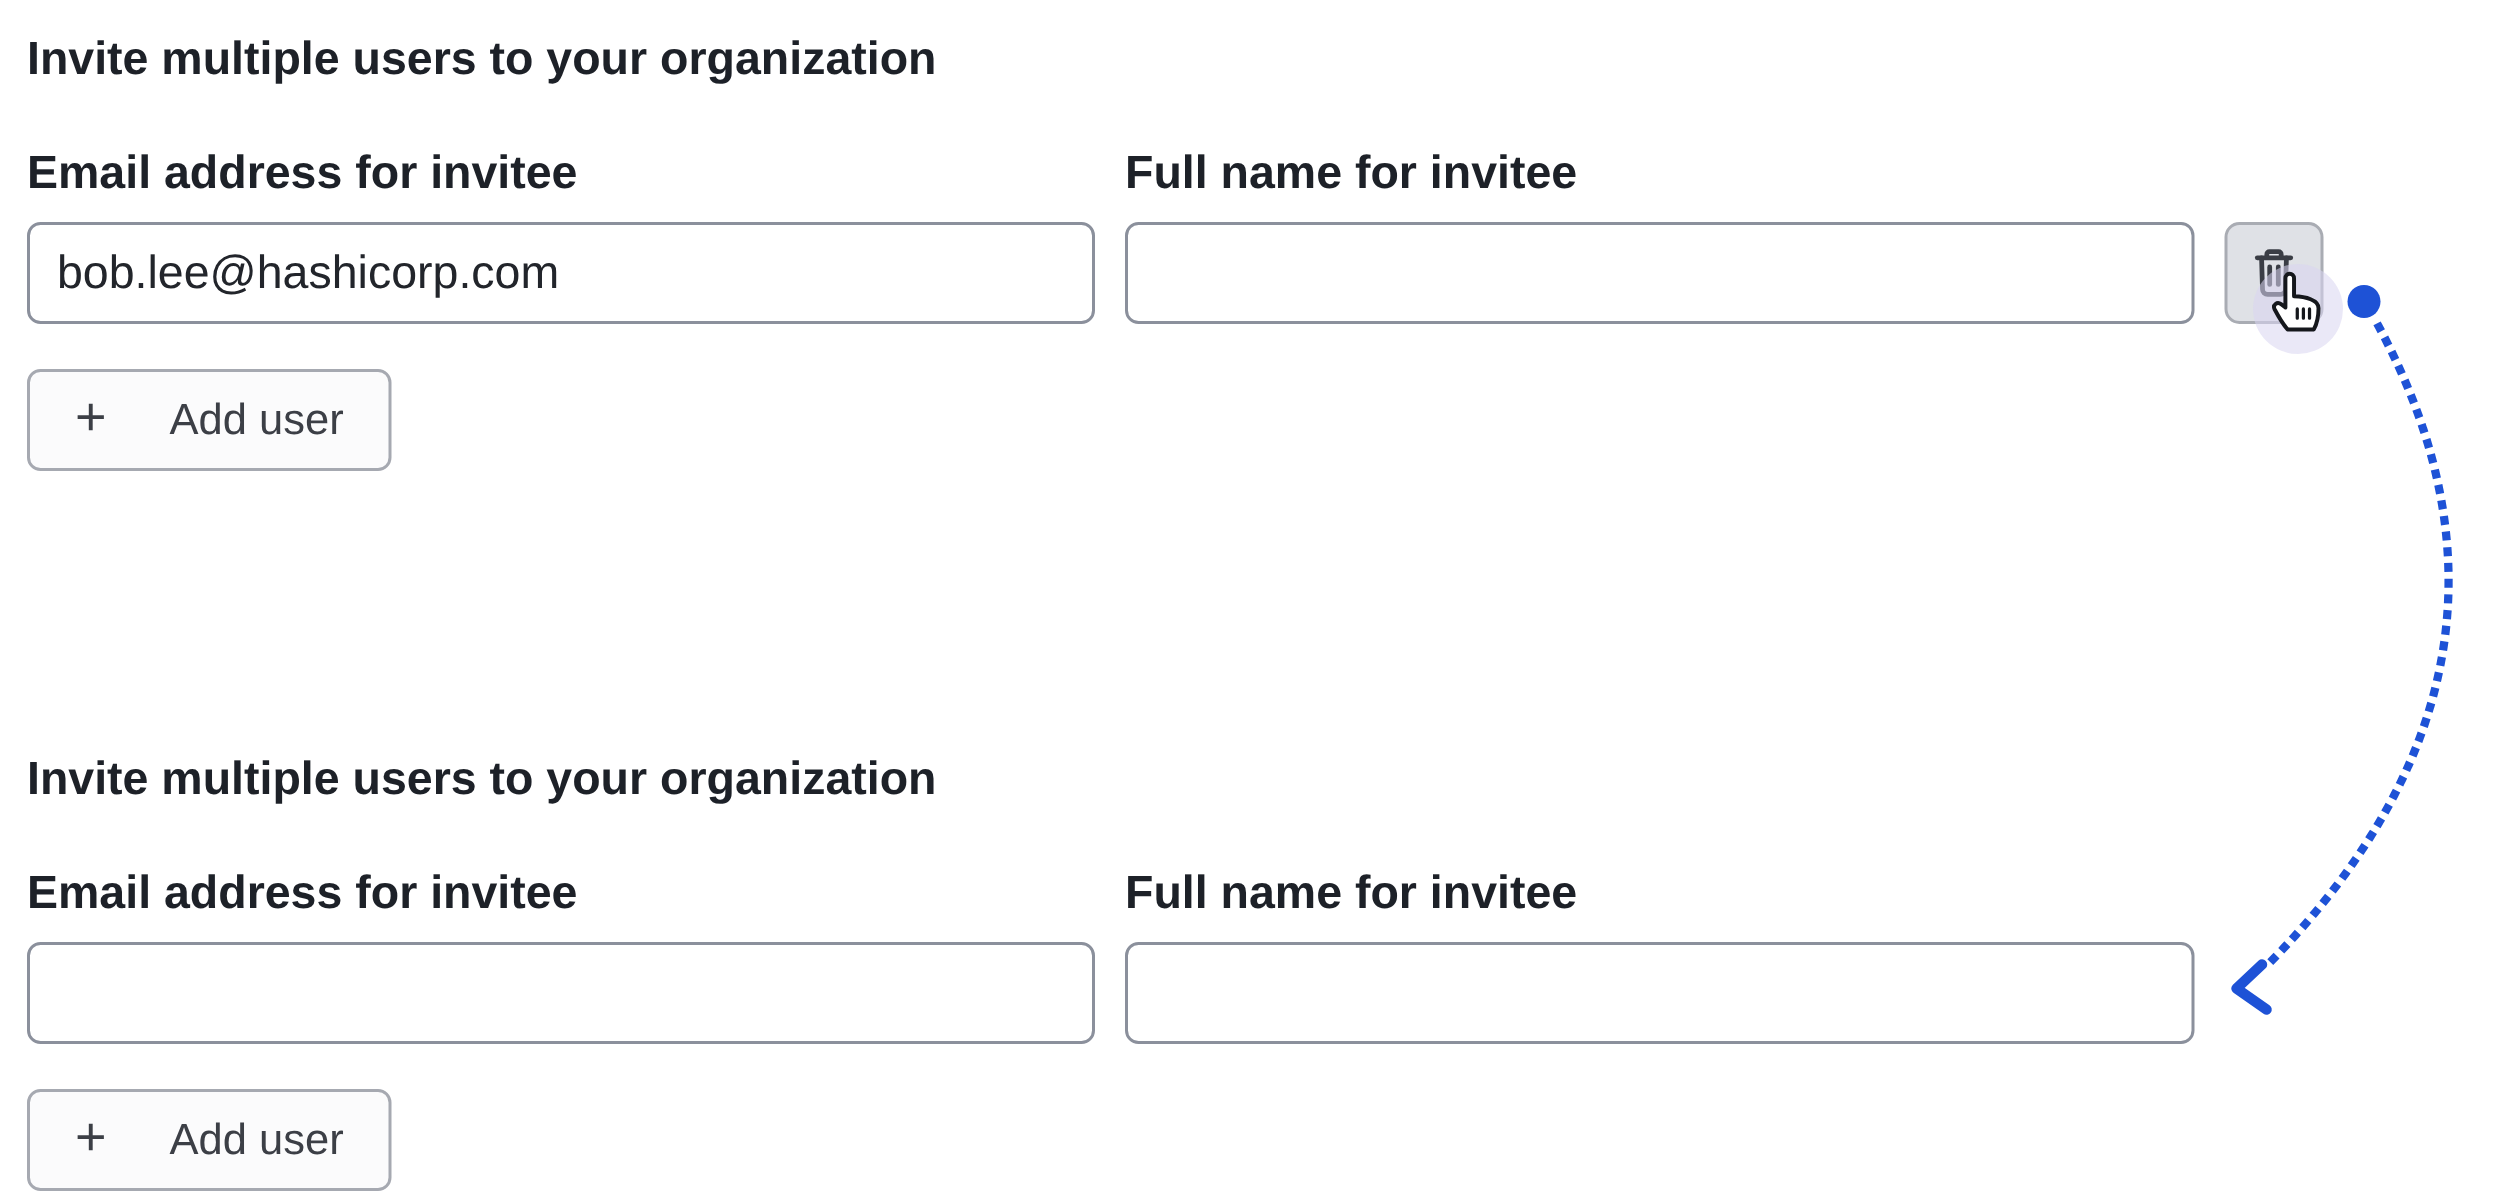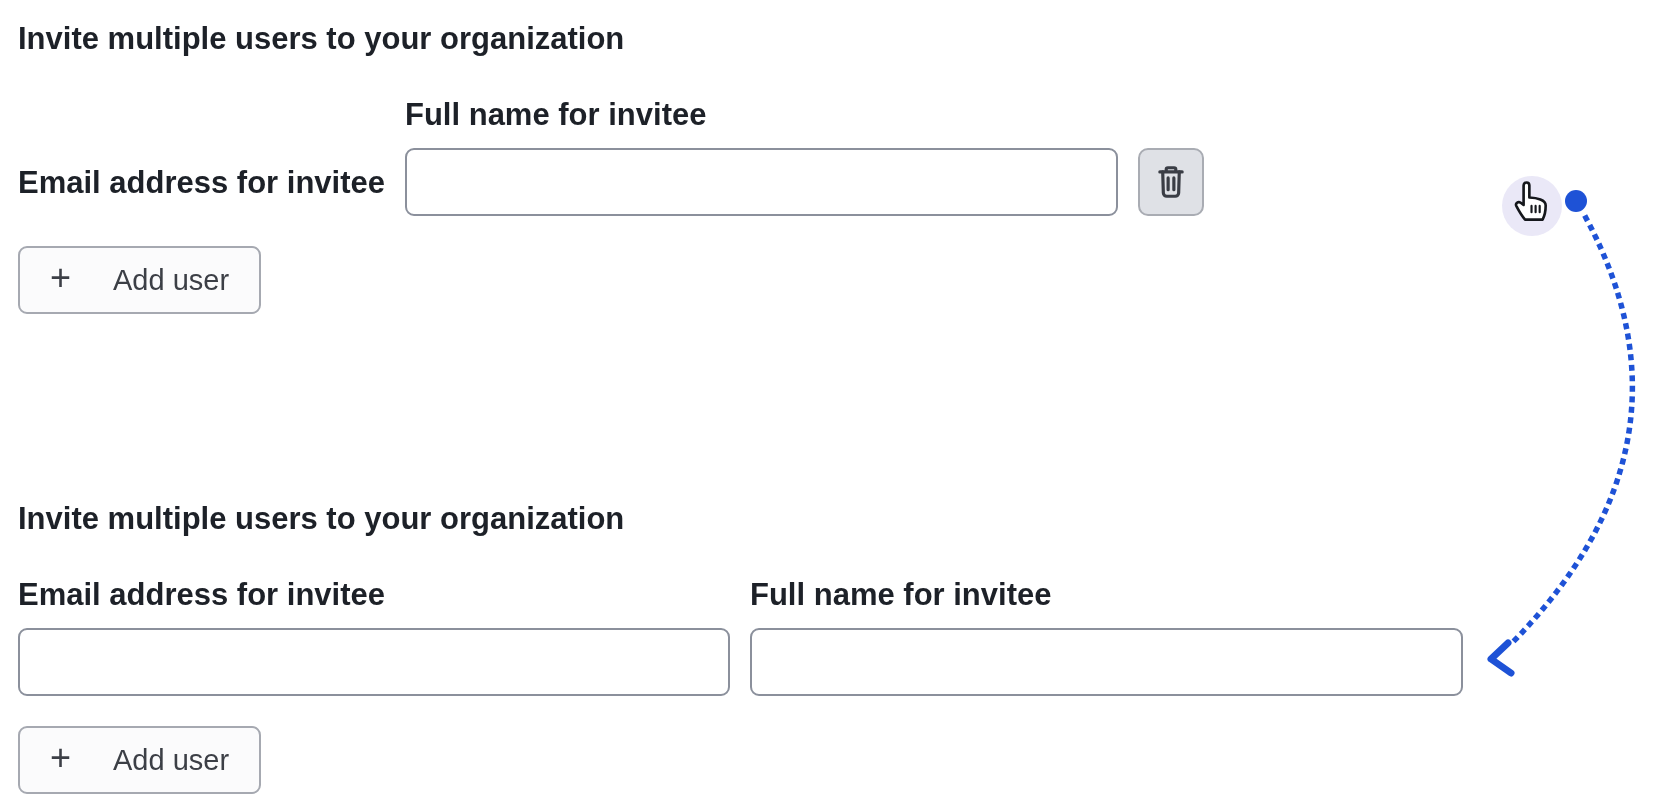--- a/index.html
+++ b/index.html
@@ -45,20 +45,21 @@
 </head>
 <body>
 
 <div class="stage">
 
   <section class="invite s0">
     <h2 class="heading">Invite multiple users to your organization</h2>
     <div class="fields">
       <div class="field email">
         <label>Email address for invitee</label>
+        <input type="text" value="bob.lee@hashicorp.com" style="">
       </div>
       <div class="field fullname">
         <label>Full name for invitee</label>
         <input type="text" value="" style="">
       </div>
       <button class="trash-btn">
         <svg width="30" height="34" viewBox="0 0 26 32" fill="none" stroke="#3a3d45" stroke-width="3" stroke-linecap="round" stroke-linejoin="round">
           <path d="M8.5 6 V4.2 a1.6 1.6 0 0 1 1.6 -1.6 h5.8 a1.6 1.6 0 0 1 1.6 1.6 V6"></path>
           <path d="M2.5 6.5 H23.5"></path>
           <path d="M5.2 6.5 l0.6 19.8 a3.2 3.2 0 0 0 3.2 3.1 h8 a3.2 3.2 0 0 0 3.2 -3.1 l0.6 -19.8"></path>

